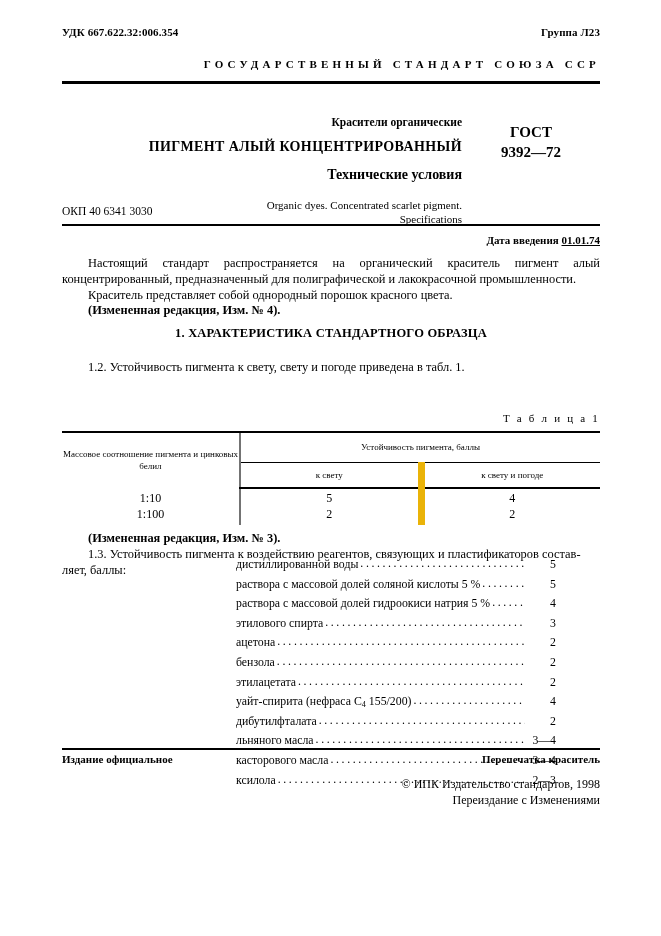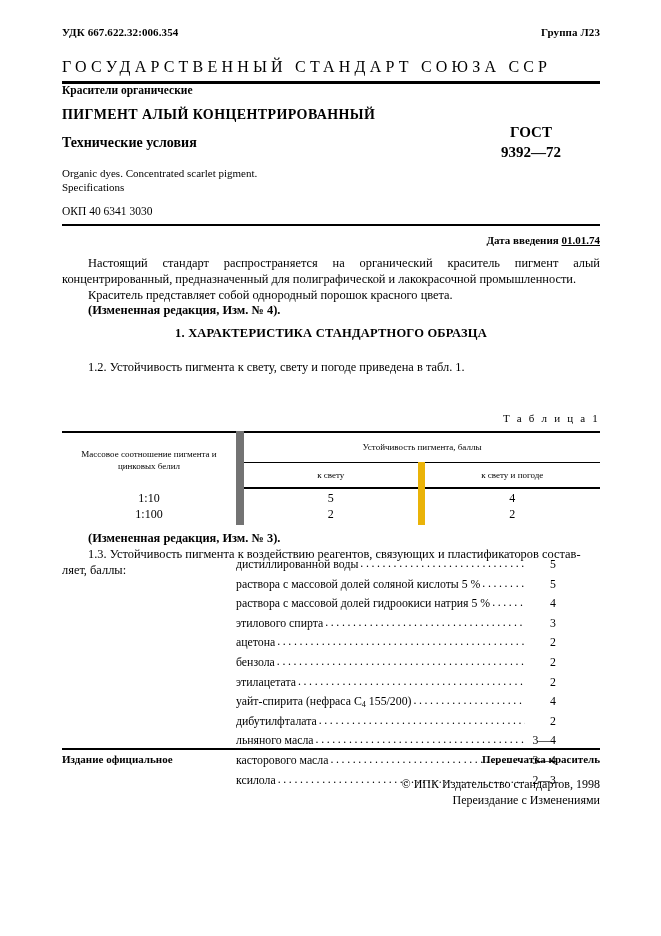--- a/index.html
+++ b/index.html
@@ -31,43 +31,43 @@
     justify-content: space-between;
     align-items: baseline;
     font-weight: bold;
     font-size: 11px;
     letter-spacing: .1px;
   }
   .gost-banner {
     position: absolute;
     left: 62px; top: 58px;
     width: 538px;
-    text-align: left;
-    font-weight: normal;
-    font-size: 16px;
+    text-align: right;
+    font-weight: bold;
+    font-size: 11px;
     letter-spacing: 4.2px;
     white-space: nowrap;
   }
   .rule-thick {
     position: absolute;
     left: 62px;
     width: 538px;
     height: 3px;
     background: #000;
   }
   #rule-top { top: 81px; }
   #rule-mid { top: 224px; height: 2px; }
   #rule-bottom { top: 748px; height: 2px; }
 
   
   .title-block {
     position: absolute;
-    left: 62px; top: 84px;
+    left: 62px; top: 116px;
     width: 400px;
-    text-align: left;
+    text-align: right;
   }
   .title-sub1 {
     font-weight: bold;
     font-size: 11.5px;
     margin-bottom: 11px;
   }
   .title-main {
     font-weight: bold;
     font-size: 14px;
     letter-spacing: .4px;
@@ -155,21 +155,21 @@
   }
   .std-table td, .std-table th {
     padding: 0;
     font-weight: normal;
     vertical-align: middle;
     text-align: center;
   }
   .std-table .top-b  { border-top: 2px solid #000; }
   .std-table .bot-b  { border-bottom: 2px solid #000; }
   .std-table .thin-b { border-bottom: 1px solid #000; }
-  .std-table .vline  { border-left: 8px solid #737373; }
+  .std-table .vline  { border-left: 2px solid #737373; }
   .std-table .vline-thin { border-left: 7px solid #eab308; }
   .cell-head {
     height: 29px;
     line-height: 1.32;
   }
   .cell-sub {
     height: 24px;
   }
   .cell-body {
     height: 36px;

